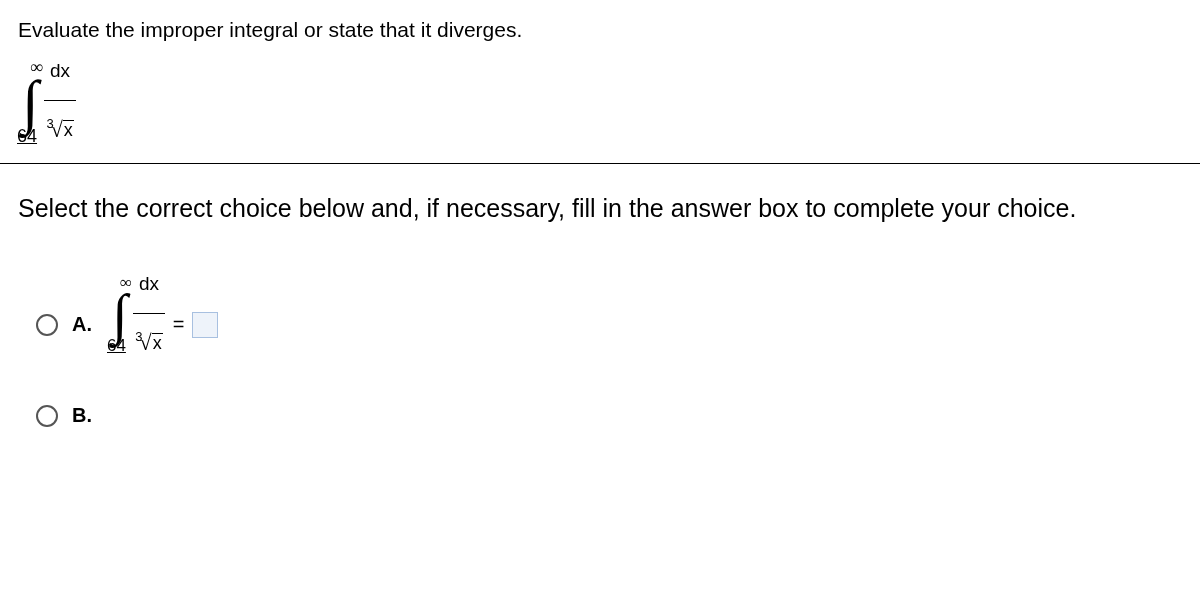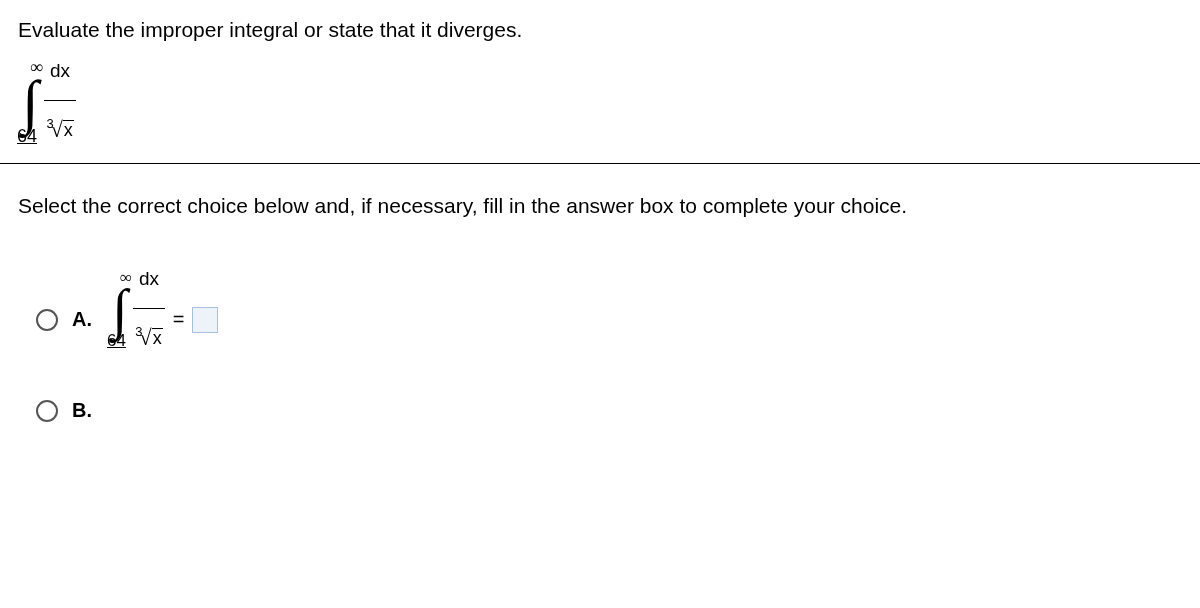--- a/index.html
+++ b/index.html
@@ -94,21 +94,21 @@
     padding: 0 1px;
     font-size: 18px;
     line-height: 1.1;
   }
   hr.divider {
     border: none;
     border-top: 1px solid #000;
     margin: 0;
   }
   .instruction {
-    font-size: 21px;
+    font-size: 25px;
     margin-top: 12px;
     margin-bottom: 50px;
   }
   .choices {
     margin-left: 18px;
   }
   .choice-row {
     display: flex;
     align-items: center;
     margin-bottom: 28px;

